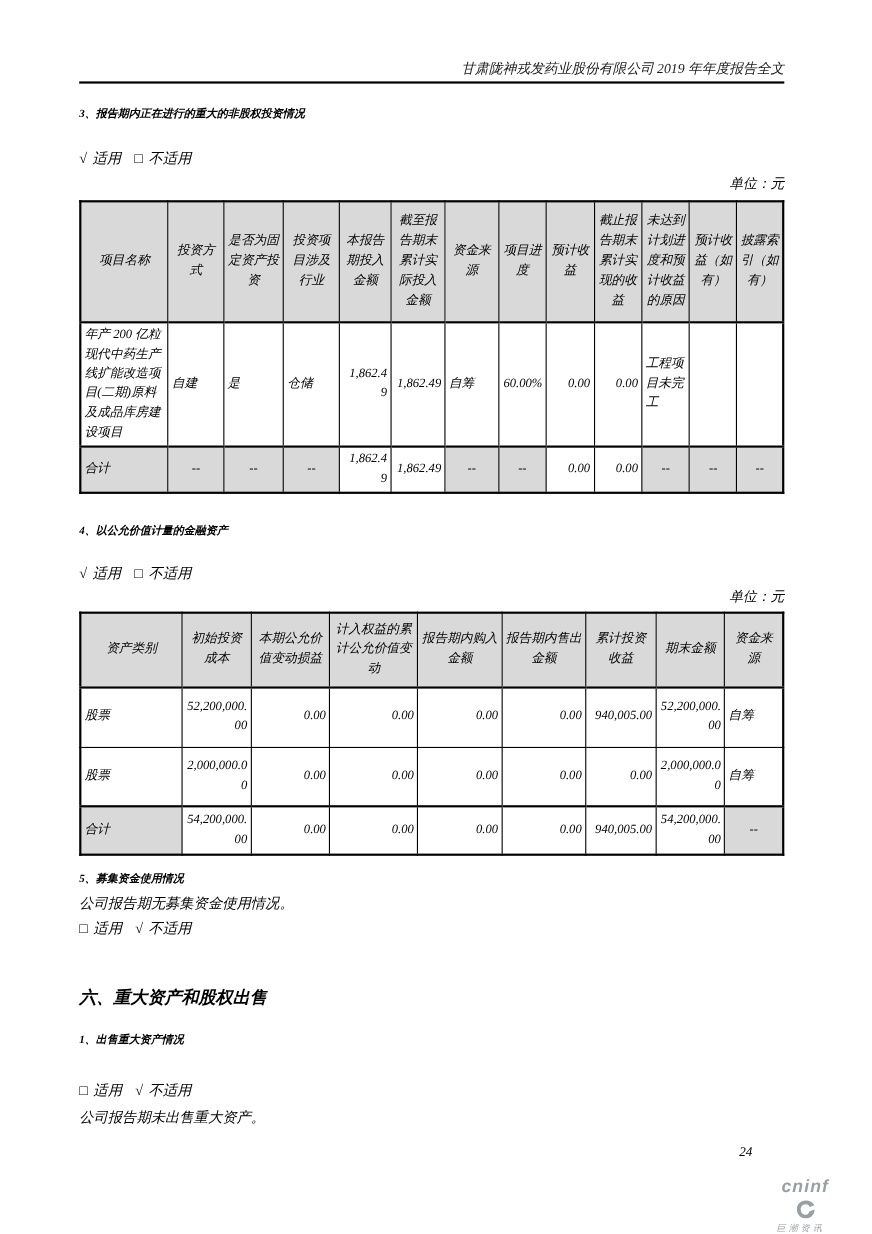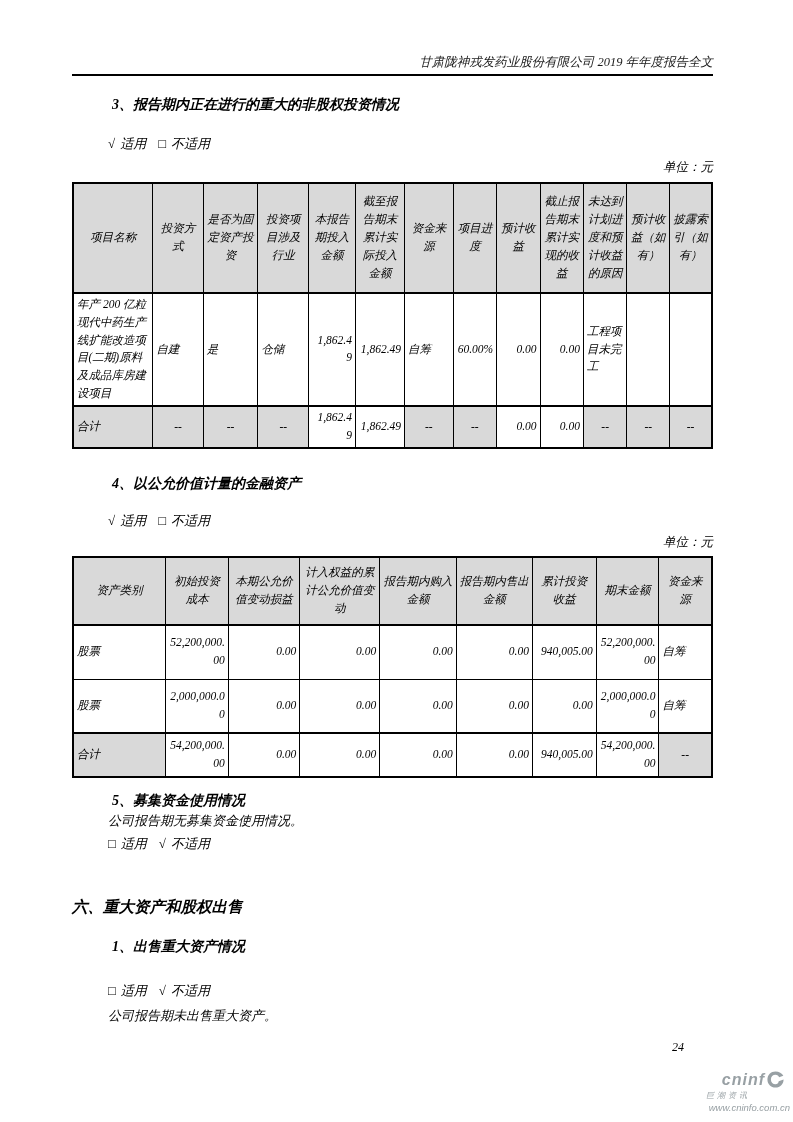--- a/index.html
+++ b/index.html
@@ -10,23 +10,23 @@
     overflow:hidden;
     font-style:italic;
   }
   .abs { position:absolute; left:72px; width:641px; }
 
   
   .doc-header-text { top:54px; text-align:right; font-size:12.5px; color:#1a1a1a; }
   .doc-header-rule { top:74px; border-top:2px solid #000; height:0; }
 
   
-  .h-num   { font-weight:bold; font-size:14px;margin-left:40px; }
+  .h-num   { font-weight:bold; font-size:10px; }
   .h-chap  { font-weight:bold; font-size:15.5px; }
-  .bodyline { font-size:13px;margin-left:36px; }
+  .bodyline { font-size:13px; }
   .unit    { font-size:12.5px; text-align:right; }
   .mark { margin-right:5px; }
   .lbl1 { margin-right:12px; }
 
   .t-sec3-title { top:96px; }
   .t-sec3-app   { top:135px; }
   .t-sec3-unit  { top:159px; }
   .t-sec4-title { top:475px; }
   .t-sec4-app   { top:512px; }
   .t-sec4-unit  { top:534px; }
@@ -56,21 +56,21 @@
   #table1 tr.data-row { height:106px; }
   #table1 tr.total-row { height:28px; }
   #table2 thead tr { height:68px; }
   #table2 tr.data-row { height:54px; }
   #table2 tr.total-row { height:44px; }
 
   
   .page-number { position:absolute; left:646px; width:64px; top:1040px; text-align:center; font-size:12px; }
   .cninfo-logo { position:absolute; right:3px; top:1071px; width:110px; text-align:center;
                  color:#98a0a4; font-family:"Liberation Sans","DejaVu Sans",sans-serif; }
-  .logo-row1 { display:flex; align-items:flex-start; justify-content:flex-end; gap:2px; padding-right:6px; }
+  .logo-row1 { display:flex; align-items:center; justify-content:flex-end; gap:2px; padding-right:6px;flex-direction:column; }
   .logo-brand { font-size:16px; font-weight:bold; letter-spacing:1px; }
   .logo-cn { font-size:8px; letter-spacing:3px; margin-top:-2px; padding-right:14px; }
   .logo-url { font-size:9.5px; margin-top:1px;text-align:right; }
 </style>
 </head>
 <body>
 
 <div class="page">
 
   <div class="abs doc-header-text">甘肃陇神戎发药业股份有限公司 2019 年年度报告全文</div>

